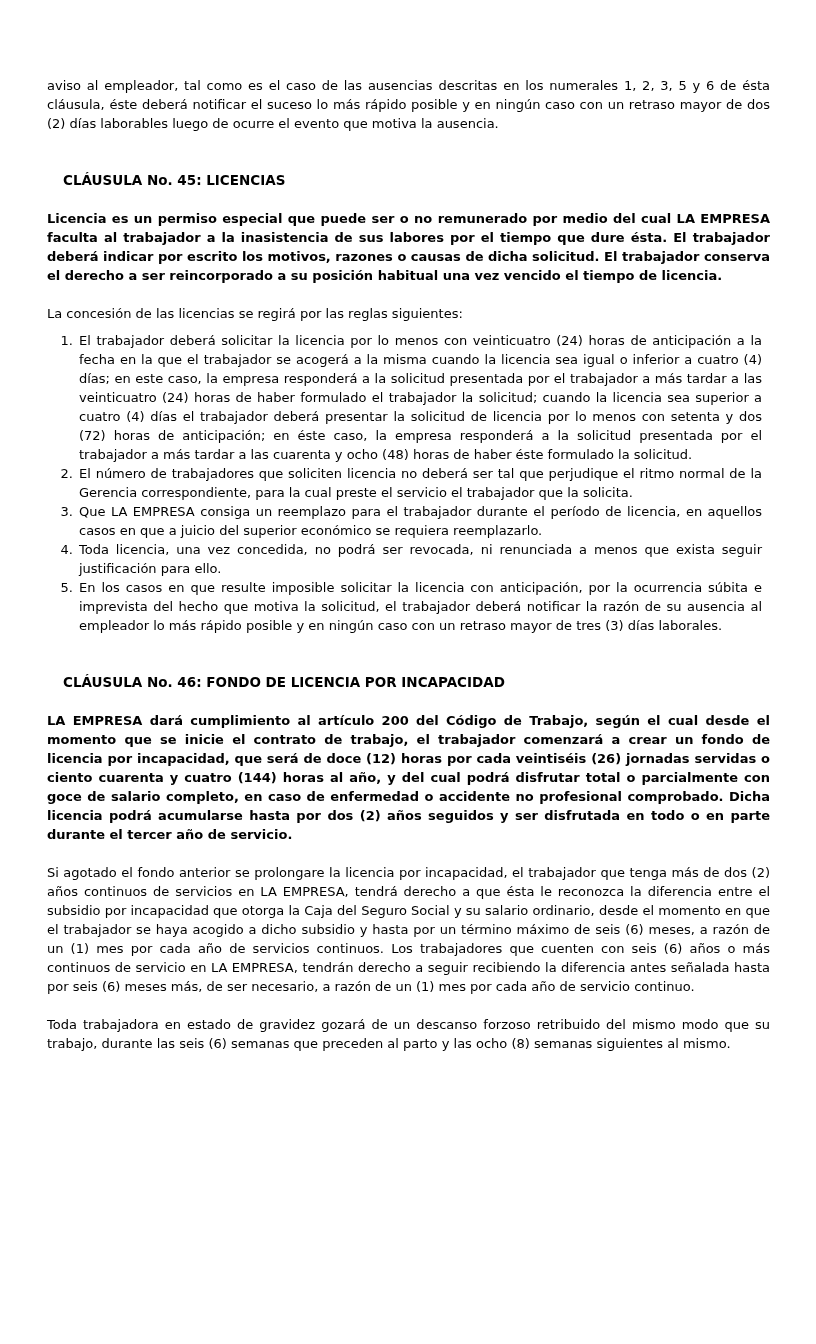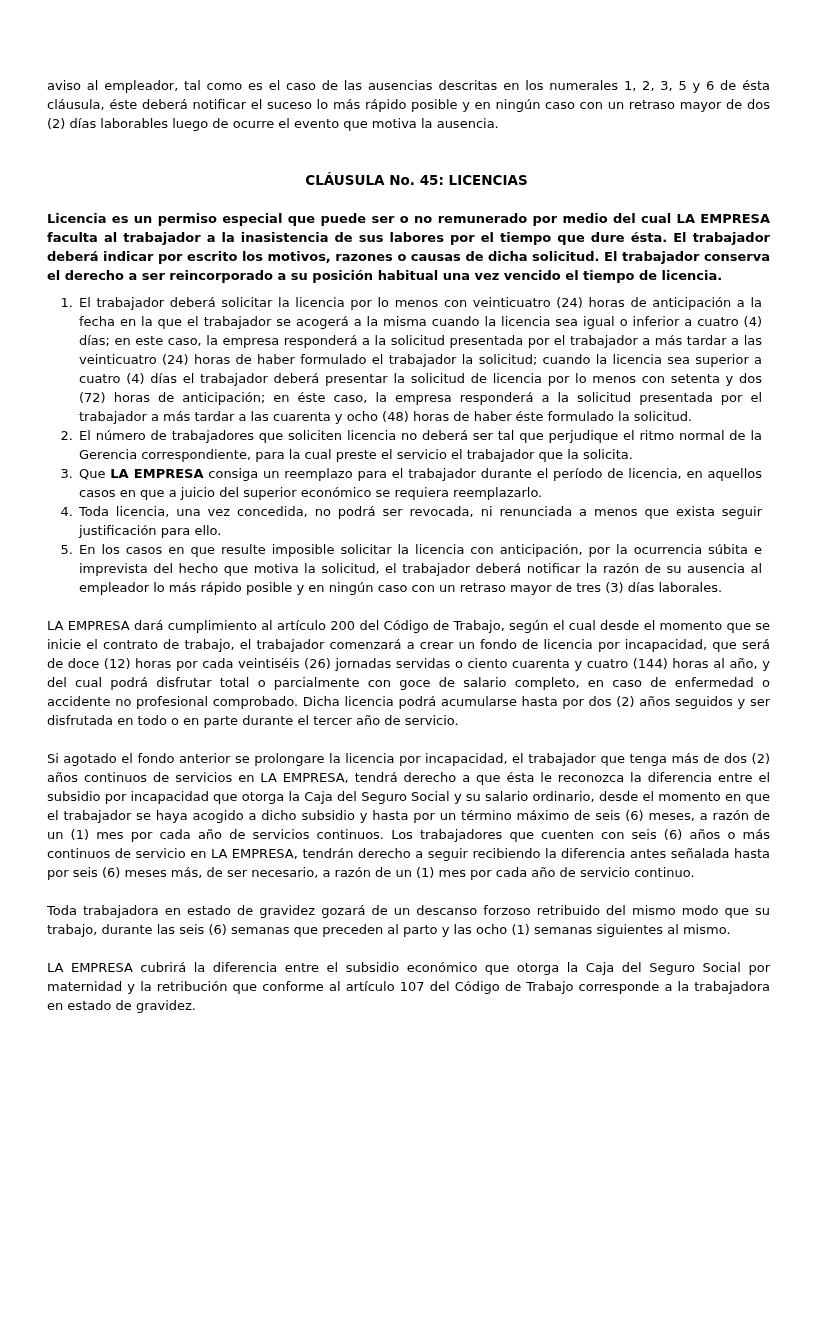--- a/index.html
+++ b/index.html
@@ -26,61 +26,62 @@
     text-align: justify;
   }
   .para.first {
     margin-top: 0;
   }
   .heading {
     font-size: 13.5px;
     font-weight: bold;
     margin: 38px 0 0 16px;
     line-height: 19px;
-    text-align: center;
+    text-align: left;
   }
   .heading + .para {
     margin-top: 19px;
     font-weight: bold;
   }
   ol.rules {
     margin: 8px;
     padding-left: 22px;
     text-align: justify;
   }
   ol.rules li {
     text-align: justify;
     padding-left: 2px;
   }
-  strong { font-weight: bold; }
+  strong { font-weight: normal; }
 </style>
 </head>
 <body>
 
 <div class="page">
 
   <p class="para first">aviso al empleador, tal como es el caso de las ausencias descritas en los numerales 1, 2, 3, 5 y 6 de ésta cláusula, éste deberá notificar el suceso lo más rápido posible y en ningún caso con un retraso mayor de dos (2) días laborables luego de ocurre el evento que motiva la ausencia.</p>
 
   <h2 class="heading">CLÁUSULA No. 45: LICENCIAS</h2>
 
   <p class="para">Licencia es un permiso especial que puede ser o no remunerado por medio del cual LA EMPRESA faculta al trabajador a la inasistencia de sus labores por el tiempo que dure ésta. El trabajador deberá indicar por escrito los motivos, razones o causas de dicha solicitud. El trabajador conserva el derecho a ser reincorporado a su posición habitual una vez vencido el tiempo de licencia.</p>
 
+  <p class="para">La concesión de las licencias se regirá por las reglas siguientes:</p>
 
   <ol class="rules">
     <li>El trabajador deberá solicitar la licencia por lo menos con veinticuatro (24) horas de anticipación a la fecha en la que el trabajador se acogerá a la misma cuando la licencia sea igual o inferior a cuatro (4) días; en este caso, la empresa responderá a la solicitud presentada por el trabajador a más tardar a las veinticuatro (24) horas de haber formulado el trabajador la solicitud; cuando la licencia sea superior a cuatro (4) días el trabajador deberá presentar la solicitud de licencia por lo menos con setenta y dos (72) horas de anticipación; en éste caso, la empresa responderá a la solicitud presentada por el trabajador a más tardar a las cuarenta y ocho (48) horas de haber éste formulado la solicitud.</li>
     <li>El número de trabajadores que soliciten licencia no deberá ser tal que perjudique el ritmo normal de la Gerencia correspondiente, para la cual preste el servicio el trabajador que la solicita.</li>
     <li><span>Que </span><strong>LA EMPRESA</strong><span> consiga un reemplazo para el trabajador durante el período de licencia, en aquellos casos en que a juicio del superior económico se requiera reemplazarlo.</span></li>
     <li>Toda licencia, una vez concedida, no podrá ser revocada, ni renunciada a menos que exista seguir justificación para ello.</li>
     <li>En los casos en que resulte imposible solicitar la licencia con anticipación, por la ocurrencia súbita e imprevista del hecho que motiva la solicitud, el trabajador deberá notificar la razón de su ausencia al empleador lo más rápido posible y en ningún caso con un retraso mayor de tres (3) días laborales.</li>
   </ol>
 
+  <h2 class="heading">CLÁUSULA No. 46: FONDO DE LICENCIA POR INCAPACIDAD</h2>
 
   <p class="para">LA EMPRESA dará cumplimiento al artículo 200 del Código de Trabajo, según el cual desde el momento que se inicie el contrato de trabajo, el trabajador comenzará a crear un fondo de licencia por incapacidad, que será de doce (12) horas por cada veintiséis (26) jornadas servidas o ciento cuarenta y cuatro (144) horas al año, y del cual podrá disfrutar total o parcialmente con goce de salario completo, en caso de enfermedad o accidente no profesional comprobado. Dicha licencia podrá acumularse hasta por dos (2) años seguidos y ser disfrutada en todo o en parte durante el tercer año de servicio.</p>
 
   <p class="para">Si agotado el fondo anterior se prolongare la licencia por incapacidad, el trabajador que tenga más de dos (2) años continuos de servicios en LA EMPRESA, tendrá derecho a que ésta le reconozca la diferencia entre el subsidio por incapacidad que otorga la Caja del Seguro Social y su salario ordinario, desde el momento en que el trabajador se haya acogido a dicho subsidio y hasta por un término máximo de seis (6) meses, a razón de un (1) mes por cada año de servicios continuos. Los trabajadores que cuenten con seis (6) años o más continuos de servicio en LA EMPRESA, tendrán derecho a seguir recibiendo la diferencia antes señalada hasta por seis (6) meses más, de ser necesario, a razón de un (1) mes por cada año de servicio continuo.</p>
 
 
-  <p class="para">Toda trabajadora en estado de gravidez gozará de un descanso forzoso retribuido del mismo modo que su trabajo, durante las seis (6) semanas que preceden al parto y las ocho (1) semanas siguientes al mismo.</p>
+  <p class="para">Toda trabajadora en estado de gravidez gozará de un descanso forzoso retribuido del mismo modo que su trabajo, durante las seis (6) semanas que preceden al parto y las ocho (8) semanas siguientes al mismo.</p>
 
 
-  <p class="para">LA EMPRESA cubrirá la diferencia entre el subsidio económico que otorga la Caja del Seguro Social por maternidad y la retribución que conforme al artículo 107 del Código de Trabajo corresponde a la trabajadora en estado de gravidez.</p>
 
 </div>
 
 </body></html>

